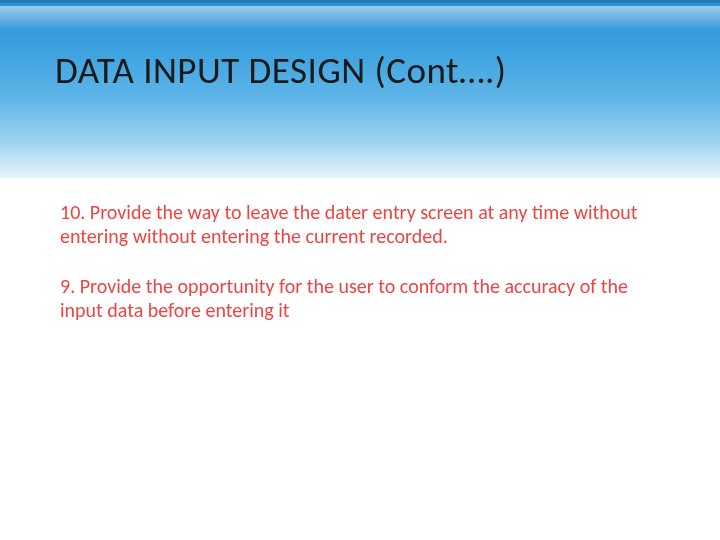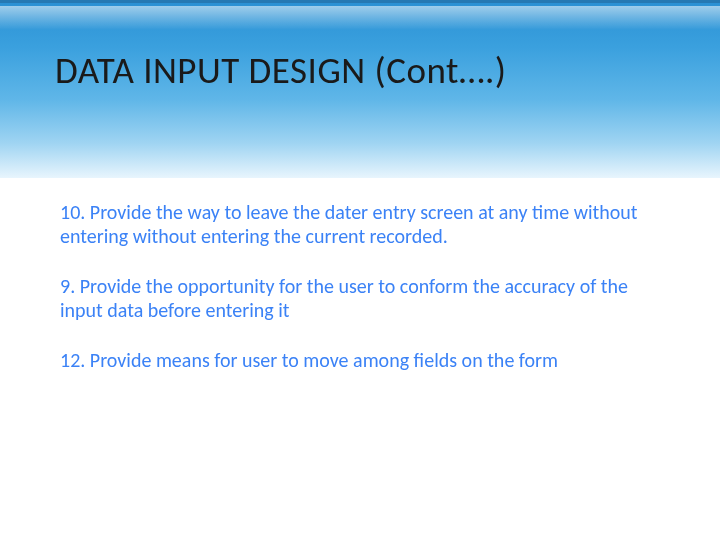--- a/index.html
+++ b/index.html
@@ -27,32 +27,31 @@
     color:#1a1a1a;
     font-size:37px;
     line-height:1.1;
     letter-spacing:.5px;
     font-weight:400;
   }
   .body{
     position:absolute;
     left:60px;top:200px;
     width:600px;
-    color:#3b82f6;
+    color:#ef4444;
     font-size:20px;
     line-height:1.2;
   }
   .body p{margin:0 0 26px 0}
 </style>
 </head>
 <body>
 
 <div class="slide">
   <div class="ribbon">
     <div class="ribbon-hi"></div>
     <div class="title">DATA INPUT DESIGN (Cont….)</div>
   </div>
   <div class="body">
     <p>10. Provide the way to leave the dater entry screen at any time without entering without entering the current recorded.</p>
     <p>9. Provide the opportunity for  the user to conform the accuracy of the  input data before entering it</p>
-    <p>12. Provide means for user to move among fields on the form</p>
   </div>
 </div>
 
 </body></html>

